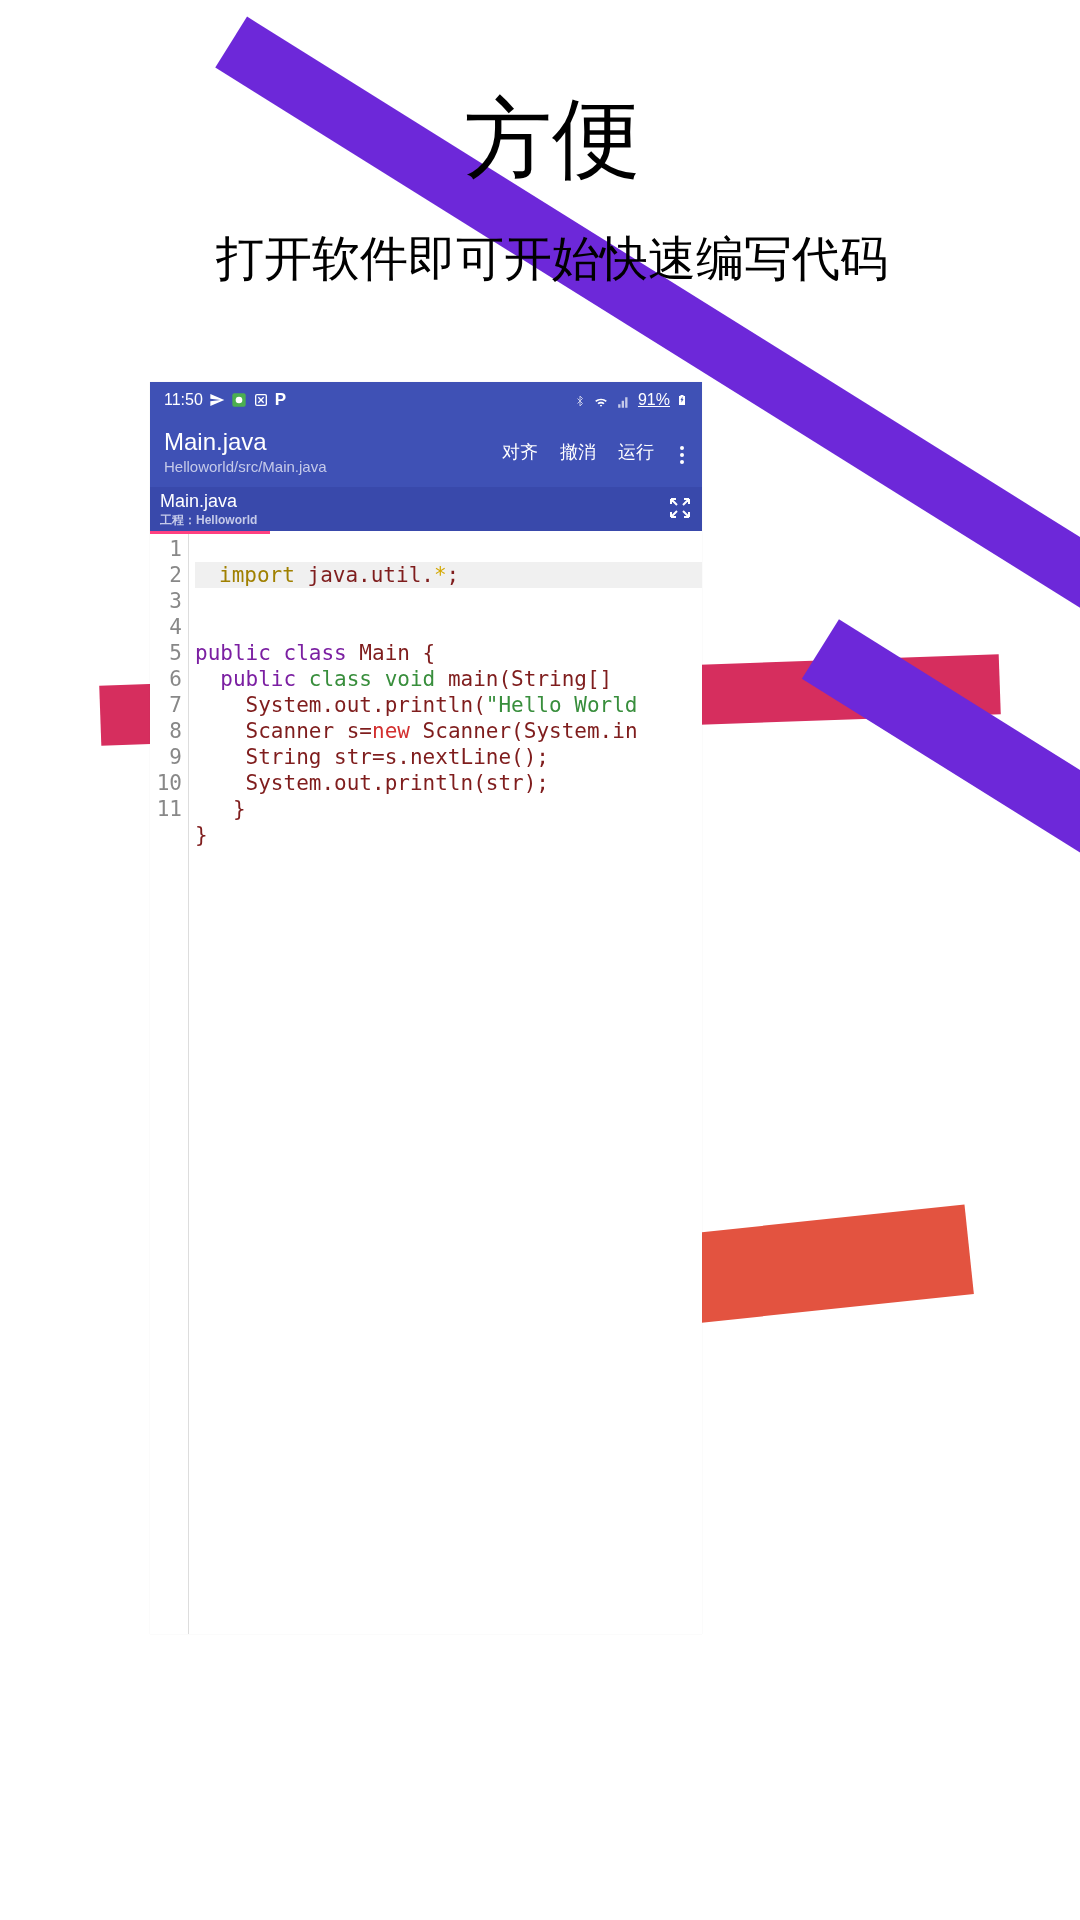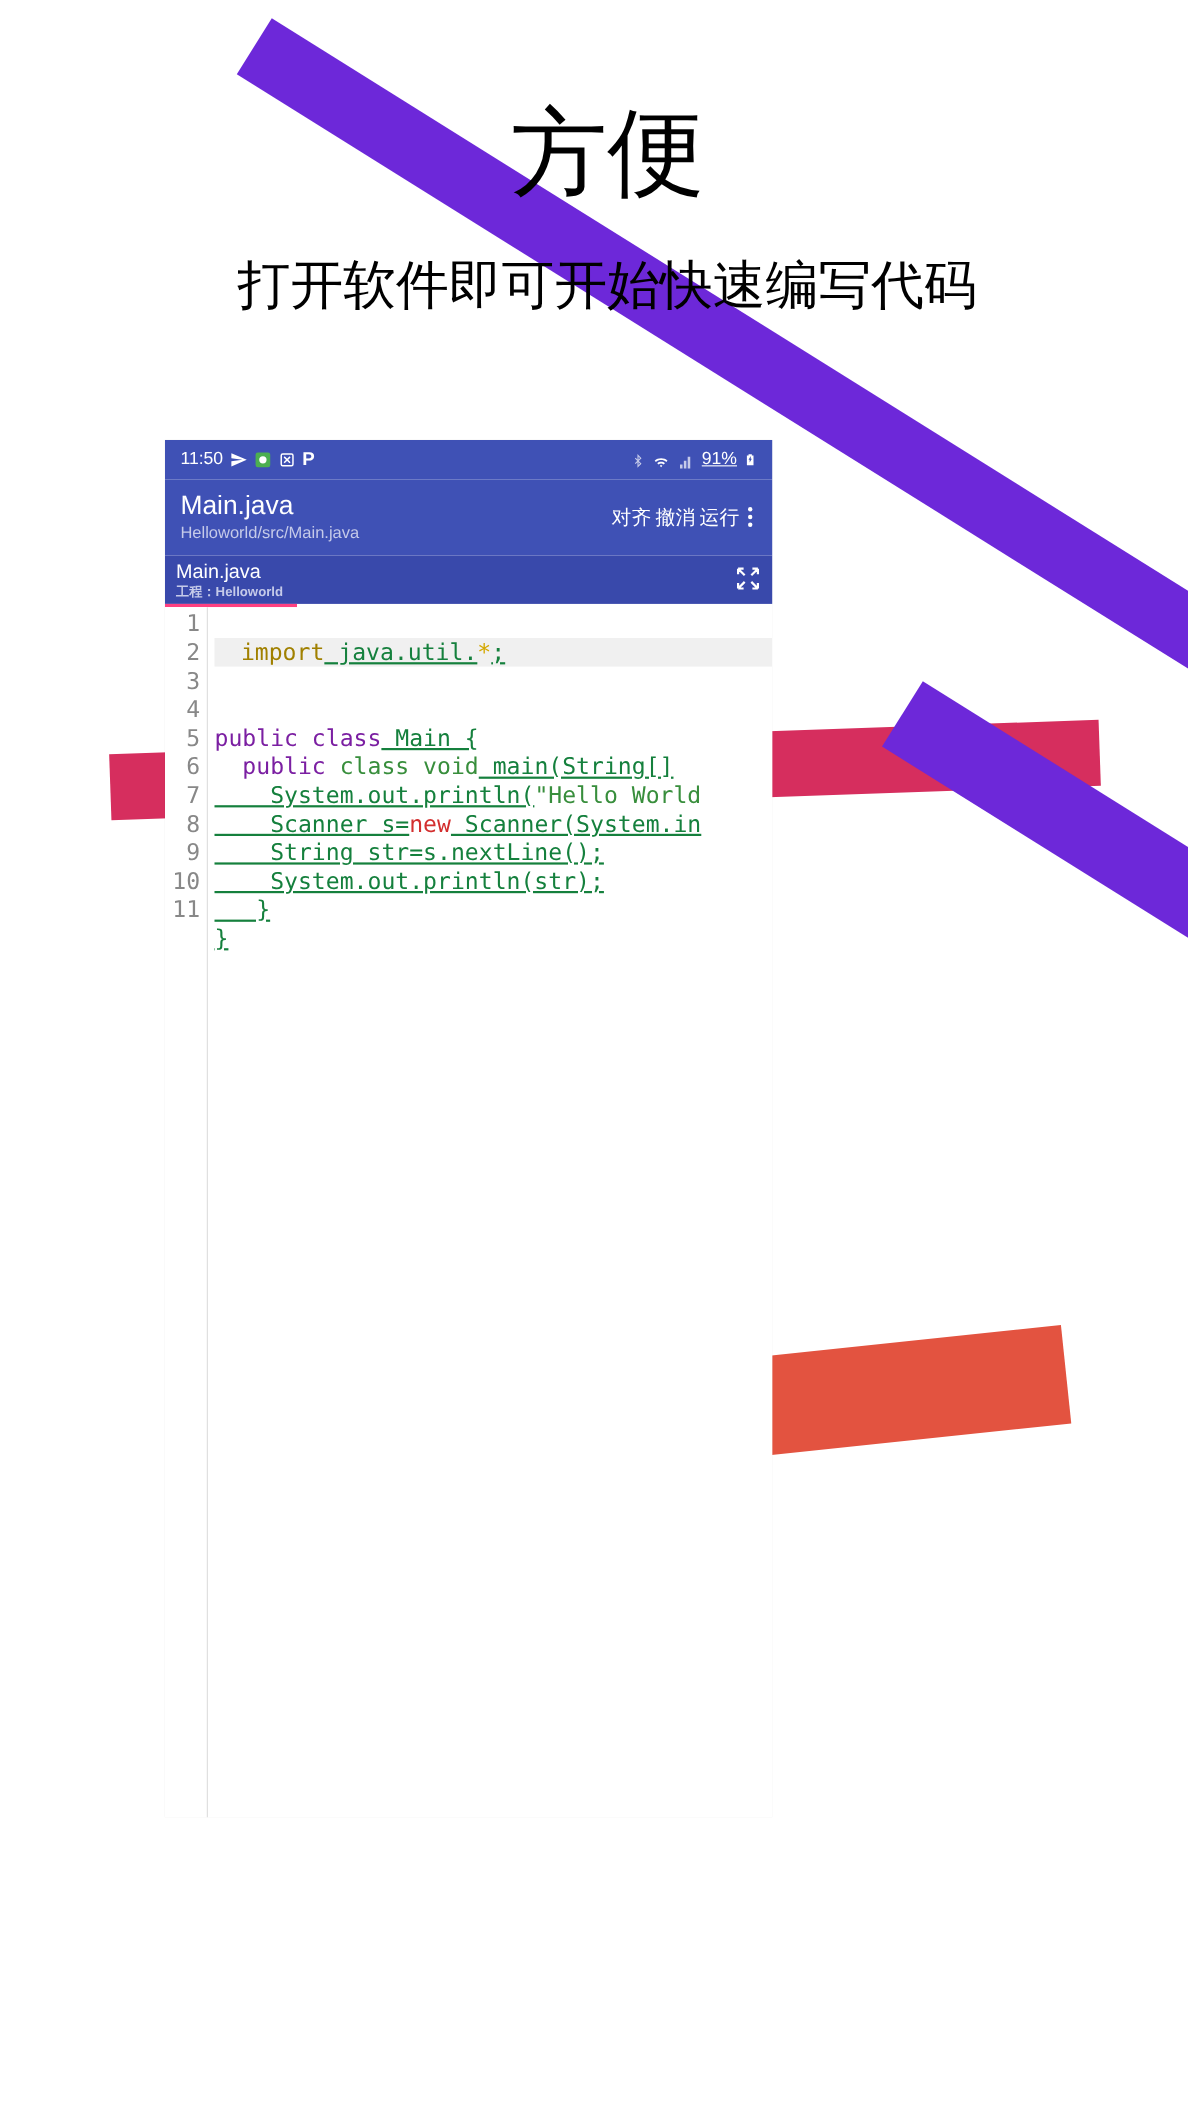--- a/index.html
+++ b/index.html
@@ -66,21 +66,21 @@
 }
 .subtitle {
   font-size: 48px;
   color: #000;
   margin-top: 28px;
   font-family: Liberation Serif, serif;
 }
 .phone {
   position: absolute;
   left: 150px;
-  top: 400px;
+  top: 382px;
   width: 552px;
   background: #fff;
   z-index: 2;
   box-shadow: 0 0 1px rgba(0,0,0,0.1);
 }
 .status-bar {
   background: #3f51b5;
   height: 36px;
   display: flex;
   justify-content: space-between;
@@ -95,21 +95,21 @@
 .app-bar {
   background: #3f51b5;
   padding: 10px 14px 12px 14px;
   display: flex;
   align-items: center;
   color: #fff;
 }
 .app-bar-left { flex: 1; }
 .app-title { font-size: 24px; font-weight: 400; }
 .app-path { font-size: 15px; color: #c5cae9; margin-top: 2px; }
-.app-actions { display: flex; gap: 4px; align-items: center; }
+.app-actions { display: flex; gap: 22px; align-items: flex-end; }
 .app-action { font-size: 18px; color: #fff; }
 .more-dots { display: flex; flex-direction: column; gap: 3px; padding: 0 4px; }
 .more-dots span { width: 4px; height: 4px; background: #fff; border-radius: 50%; }
 .tab-bar {
   background: #3949ab;
   display: flex;
   justify-content: space-between;
   align-items: center;
   padding: 4px 10px 2px 10px;
   color: #fff;
@@ -142,21 +142,21 @@
   white-space: pre;
   overflow: hidden;
 }
 .line1-bg { background: #f0f0f0; display: block; }
 .kw-import { color: #a08000; margin-left: 24px; }
 .kw-public { color: #7b1fa2; }
 .kw-static { color: #388e3c; }
 .kw-new { color: #d32f2f; }
 .string { color: #388e3c; }
 .star { color: #d4a800; }
-.ident { color: #15803d; text-decoration: underline; }
+.ident { color: #7f1d1d; }
 </style>
 </head>
 <body>
 
 <div class="stripe-purple"></div>
 <div class="stripe-red"></div>
 <div class="stripe-purple2"></div>
 <div class="stripe-orange"></div>
 
 <div class="header">

